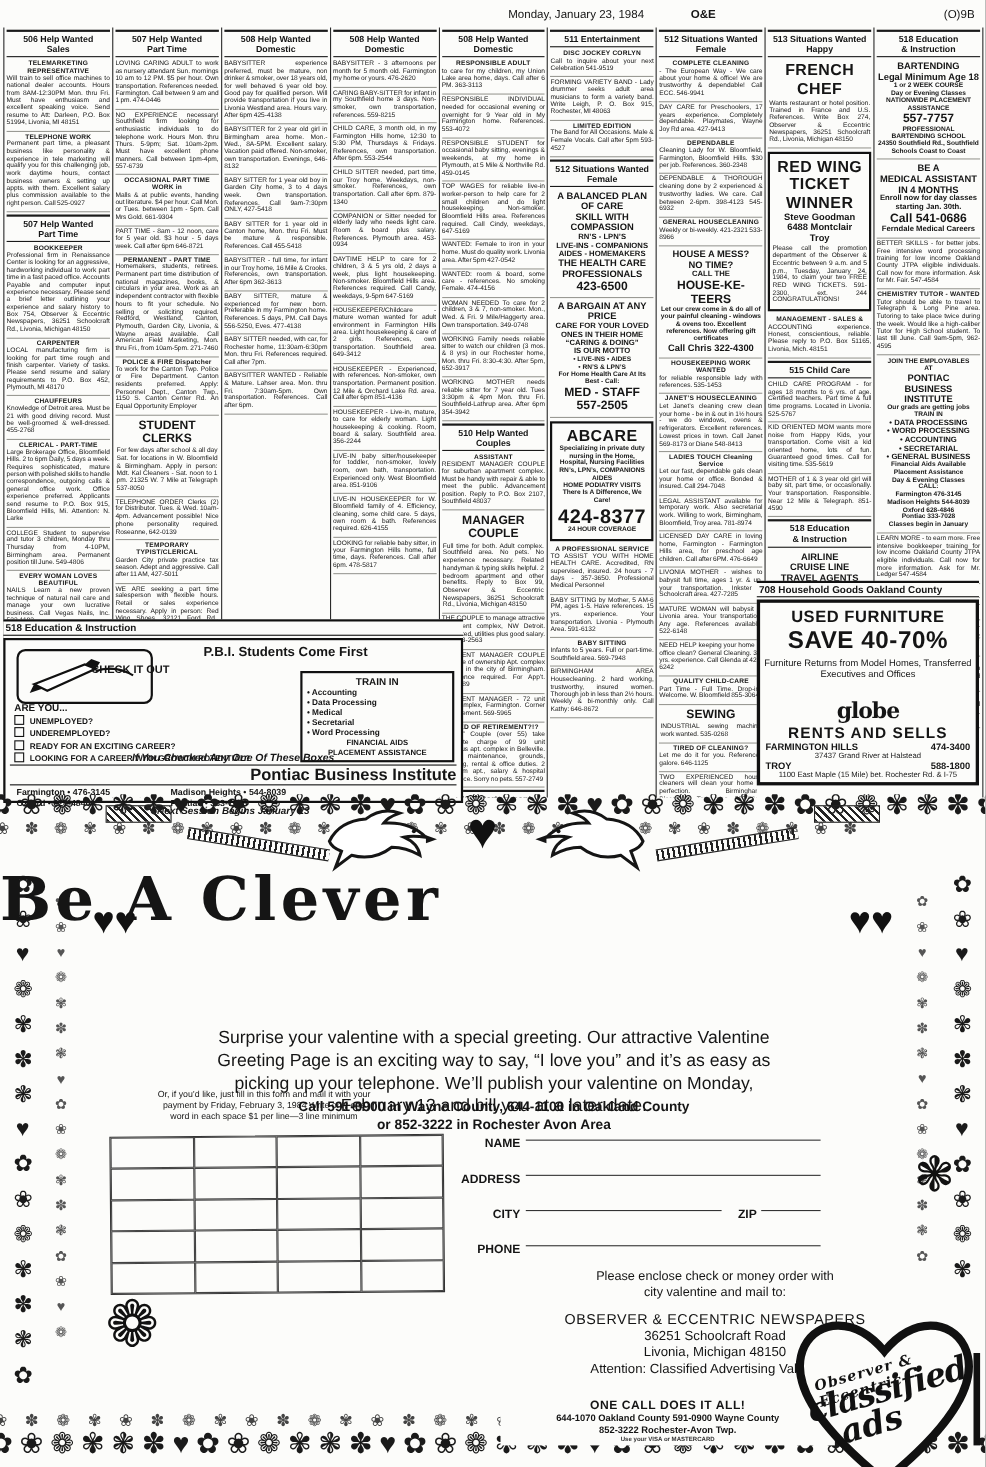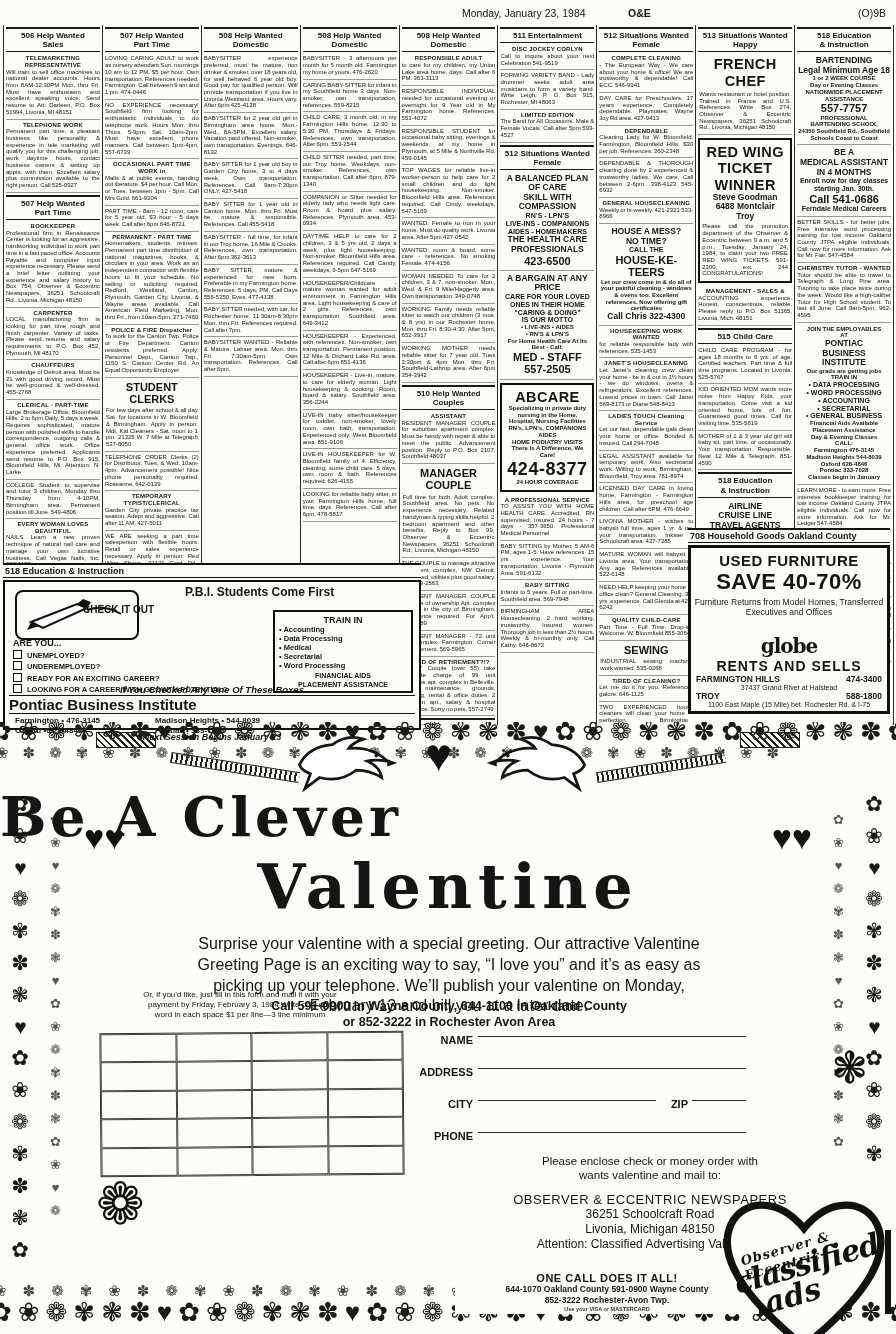--- a/index.html
+++ b/index.html
@@ -43,21 +43,21 @@
   .cbx-item::before{content:"";display:inline-block;width:7px;height:7px;border:1.3px solid #111;
                     margin-right:5px;vertical-align:-1px;}
   .pbi-train{position:absolute;top:28px;left:268px;width:128px;border:2px solid #111;
              padding:3px 4px;font-size:7.5px;}
   .pbi-train-title{font-weight:bold;font-size:9px;text-align:center;}
   .train-item{font-weight:bold;font-size:7.5px;}
   .train-item::before{content:"• ";}
   .pbi-train-foot{text-align:center;font-weight:bold;font-size:7px;margin-top:2px;}
   .pbi-checked{position:absolute;top:102px;left:0;right:0;text-align:center;
                font-size:9.5px;font-weight:bold;font-style:italic;}
-  .pbi-name{position:absolute;top:113px;left:4px;right:4px;text-align:left;font-size:15px;
+  .pbi-name{position:absolute;top:113px;left:4px;right:4px;text-align:right;font-size:15px;
             font-weight:bold;border-top:1.5px solid #111;border-bottom:1.5px solid #111;}
   .pbi-phones{position:absolute;top:134px;left:10px;width:280px;display:flex;flex-wrap:wrap;}
   .pbi-phone{width:50%;font-size:8px;font-weight:bold;line-height:1.3;}
   .pbi-next{position:absolute;top:150px;left:0;right:0;text-align:center;font-size:9px;
             font-weight:bold;font-style:italic;}
   
   .furn-zone{position:absolute;left:688px;top:528px;width:202px;height:198px;background:#fcfcfa;}
   .furn-box{border:3px solid #111;margin-top:2px;padding:4px 3px 3px;text-align:center;}
   .furn-l1{font-size:15px;font-weight:bold;letter-spacing:.5px;}
   .furn-l2{font-size:22px;font-weight:bold;letter-spacing:.5px;}
@@ -741,21 +741,20 @@
     <div class="orn side-strip strip-l2 gray">✿❀♥❁✾✽❃♥✿❀❁✾✽❃✿❀♥❁</div>
     <div class="orn side-strip strip-r">✿❀♥❁✾✽❃♥✿❀❁✾✽❃✿❀♥❁</div>
     <div class="orn side-strip strip-r2 gray">✿❀♥❁✾✽❃♥✿❀❁✾✽❃✿❀♥❁</div>
     <div class="orn gar-bot">✿❀❁✾❃✽♥✿❀❁✾❃✽♥✿❀❁✾❃✽♥✿❀❁✾❃✽✿❀❁✾❃✽✿❀❁✾</div>
     <div class="orn gar-bot2">❀✽❁✾❀✽❁✾❀✽❁✾❀✽❁✾❀✽❁✾❀✽❁✾❀✽❁✾❀✽</div>
     <div class="bigflower bf1">❁</div>
     <div class="bigflower bf2">❃</div>
     <div class="blackbar"></div>
 
     <div class="val-t1">Be A Clever</div>
-    <div class="val-t2">Valentine</div>
     <div class="val-body">Surprise your valentine with a special greeting. Our attractive Valentine Greeting Page is an exciting way to say, “I love you” and it’s as easy as picking up your telephone. We’ll publish your valentine on Monday, February 13 and bill you at a later date.</div>
     <div class="val-call">
       <div>Call 591-0900 in Wayne County, 644-1100 in Oakland County</div>
       <div>or 852-3222 in Rochester Avon Area</div>
     </div>
 
     <div class="form-note">Or, if you’d like, just fill in this form and mail it with your payment by Friday, February 3, 1984 Write only one word in each space $1 per line—3 line minimum</div>
     <div class="val-grid">
       <div></div>
         <div></div>
@@ -785,21 +784,21 @@
     <div class="frule" style="top:334px;left:478px;width:268px;"></div>
     <div class="flabel" style="top:376px;left:400px;width:73px;">CITY</div>
     <div class="frule" style="top:366px;left:478px;width:178px;"></div>
     <div class="flabel" style="top:376px;left:662px;width:26px;">ZIP</div>
     <div class="frule" style="top:366px;left:692px;width:54px;"></div>
     <div class="flabel" style="top:408px;left:390px;width:83px;">PHONE</div>
     <div class="frule" style="top:398px;left:478px;width:268px;"></div>
 
     <div class="val-enclose">
       <div>Please enclose check or money order with</div>
-      <div>wants valentine and mail to:</div>
+      <div>city valentine and mail to:</div>
     </div>
     <div class="val-mail">
       <div class="mail-name">OBSERVER &amp; ECCENTRIC NEWSPAPERS</div>
       <div class="mail-line">36251 Schoolcraft Road</div>
       <div class="mail-line">Livonia, Michigan 48150</div>
       <div class="mail-line">Attention: Classified Advertising Valentines</div>
     </div>
 
     <div class="one-call">
       <div class="oc1">ONE CALL DOES IT ALL!</div>

